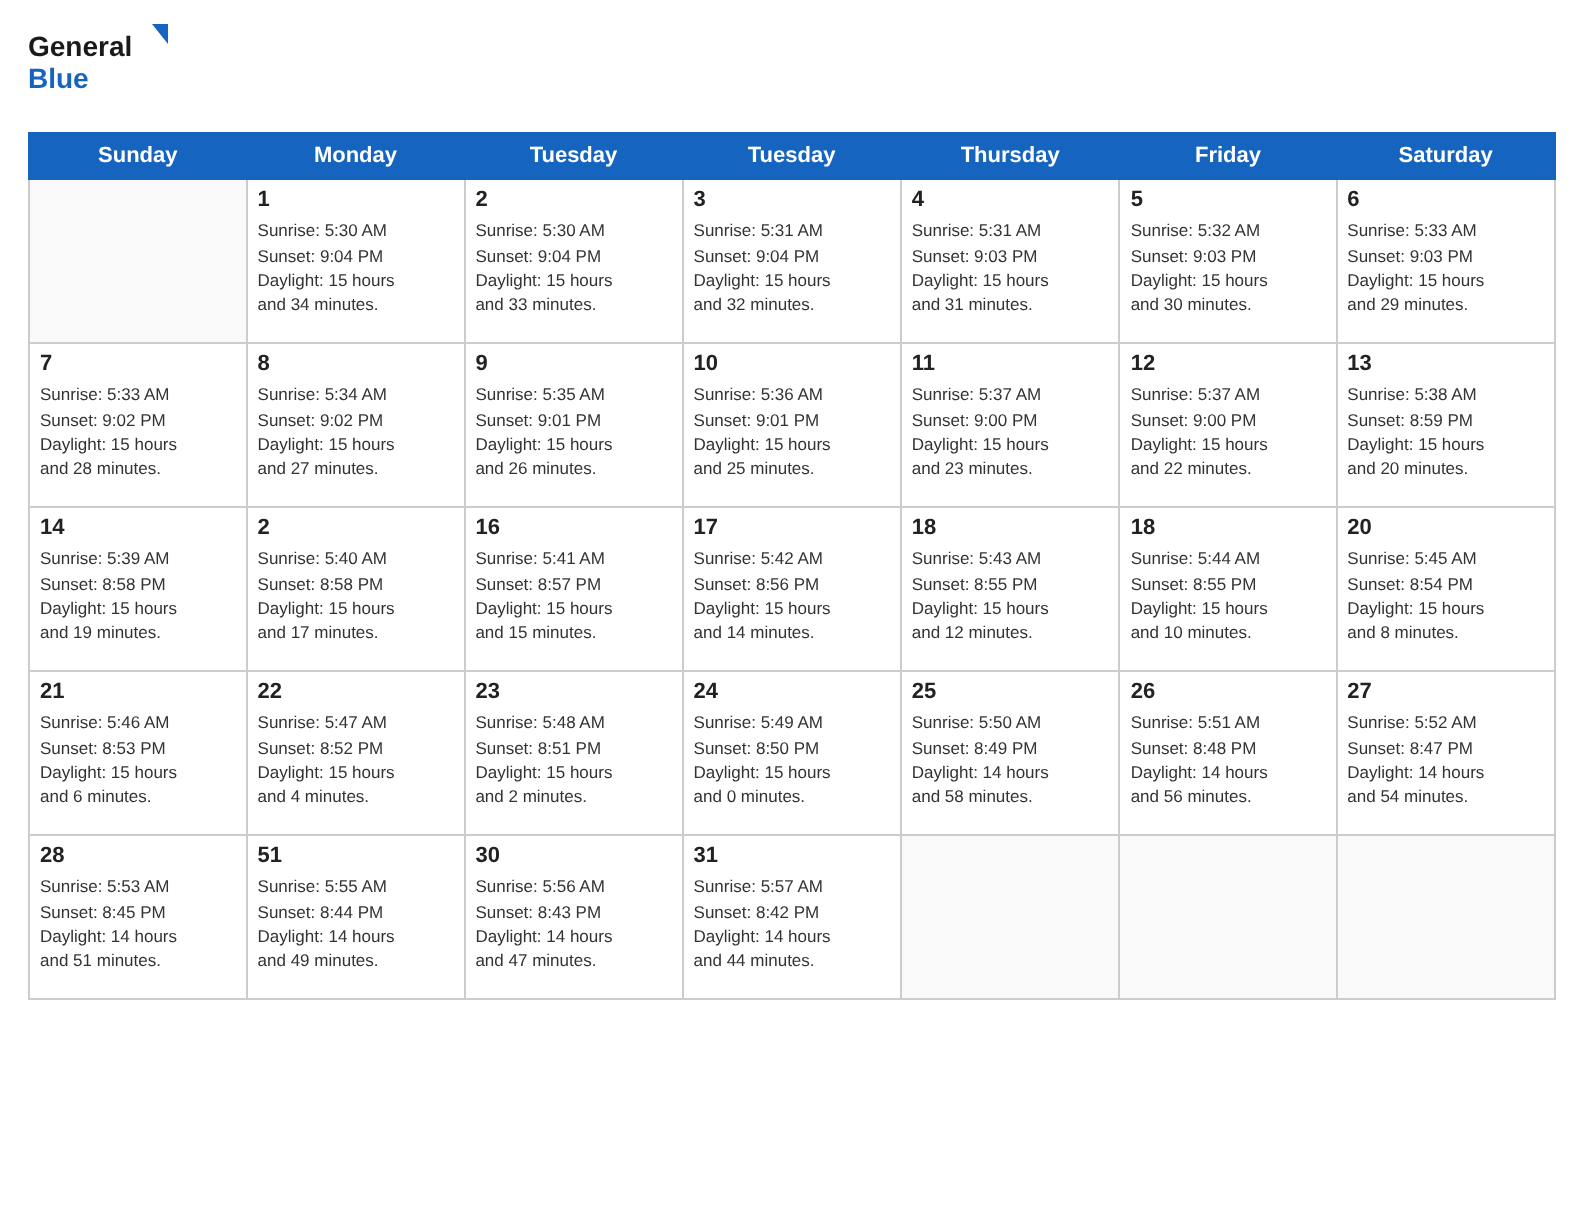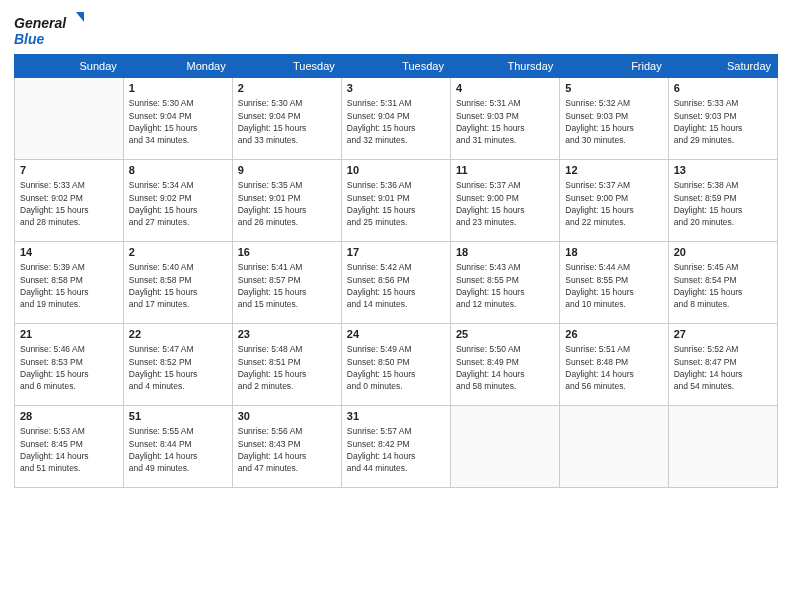--- a/index.html
+++ b/index.html
@@ -12,22 +12,21 @@
     }
     .page {
       width: 792px;
       height: 612px;
       padding: 10px 14px;
     }
     .header {
       display: flex;
       justify-content: space-between;
       align-items: flex-start;
-      margin-bottom: 4px;
-      font-style: italic;
+      margin-bottom: 16px;
     }
     .logo {
       display: flex;
       align-items: center;
       gap: 0;
     }
     .title-block {
       text-align: right;
     }
     .month-title {
@@ -43,24 +42,24 @@
     }
     .calendar {
       width: 100%;
       border-collapse: collapse;
       margin-top: 4px;
       font-size: 9px;
     }
     .calendar th {
       background: #1565c0;
       color: #fff;
-      text-align: right;
+      text-align: center;
       padding: 5px 6px;
       font-size: 11px;
-      font-weight: normal;
+      font-weight: bold;
       border: 1px solid #1565c0;
     }
     .calendar td {
       border: 1px solid #ccc;
       vertical-align: top;
       padding: 3px 5px;
       width: 113px;
       height: 82px;
       color: #222;
       line-height: 1.4;

